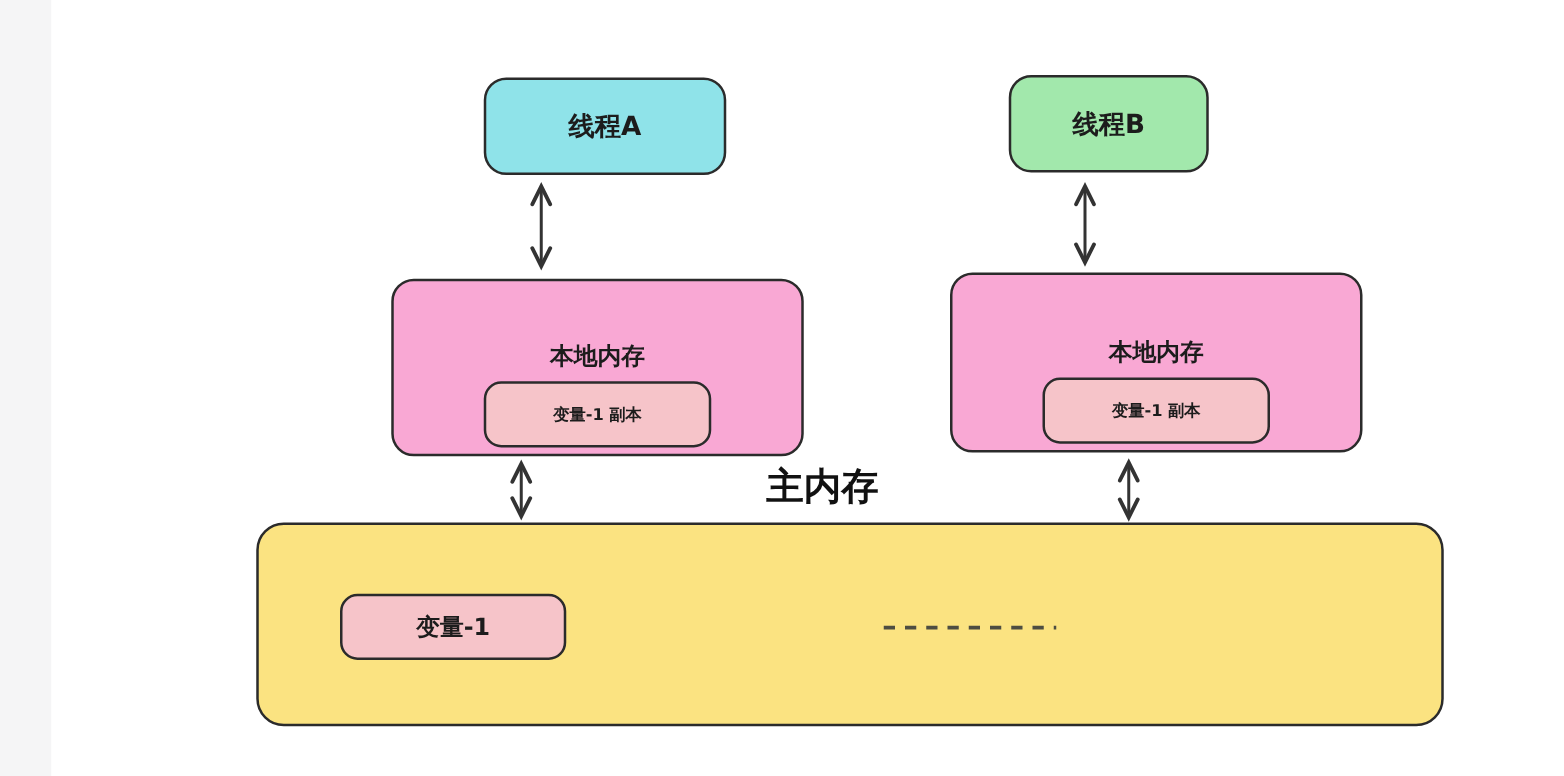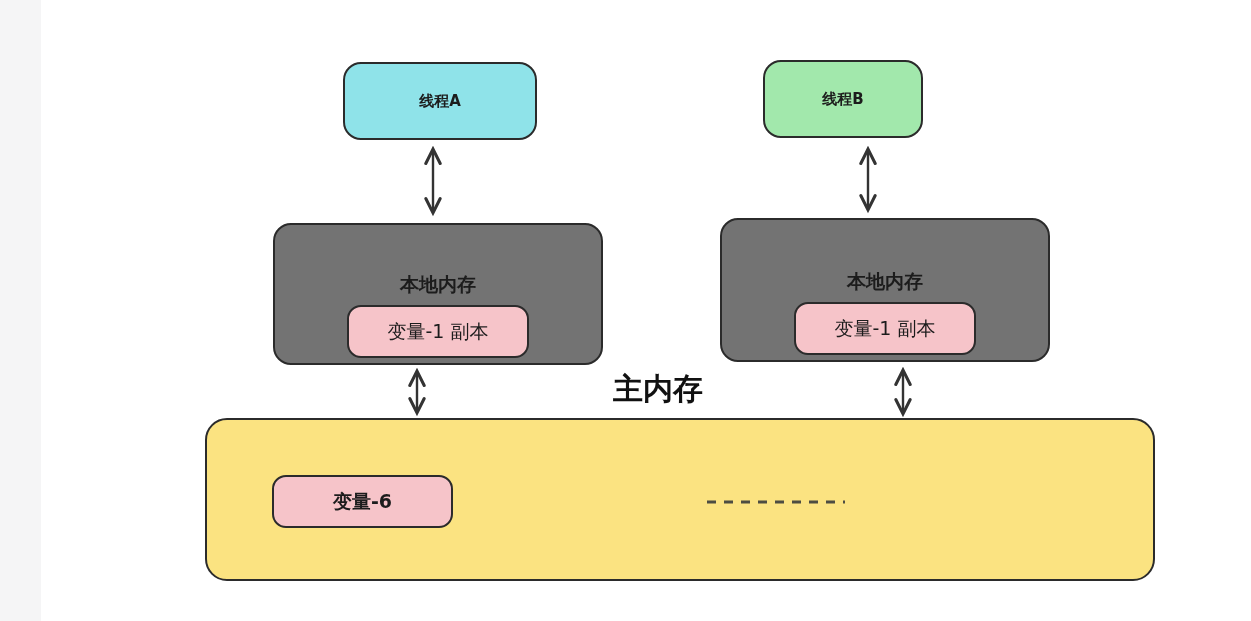--- a/index.html
+++ b/index.html
@@ -26,46 +26,48 @@
     border: 2.4px solid #2b2b2b;
     display: flex;
     align-items: center;
     justify-content: center;
     color: #1c1c1c;
     font-weight: 600;
   }
 
   .thread-box {
     border-radius: 18px;
-    font-size: 15px;
+    font-size: 21px;
+    margin-left: 44px;
   }
   .thread-a { left: 343px; top: 62px; width: 194px; height: 78px; background: #8fe3e9; }
   .thread-b { left: 763px; top: 60px; width: 160px; height: 78px; background: #a2e8ac; }
 
   .local-mem {
     border-radius: 18px;
-    background: #737373;
+    background: #f9a8d4;
     flex-direction: column;
     justify-content: flex-end;
     padding-bottom: 5px;
+    margin-left: 40px;
   }
   .local-a { left: 273px; top: 223px; width: 330px; height: 142px; }
   .local-b { left: 720px; top: 218px; width: 330px; height: 144px; }
   .local-label {
     font-size: 19px;
     margin-bottom: 7px;
     color: #1c1c1c;
   }
 
   .variable-box {
     border-radius: 14px;
     background: #f6c4c9;
     font-size: 19px;
   }
-  .var-copy { position: relative; width: 182px; height: 53px; border-radius: 14px; border: 2.4px solid #2b2b2b; background: #f6c4c9; display:flex; align-items:center; justify-content:center; font-size:19px; font-weight:400; color:#1c1c1c; }
+  .var-copy { position: relative; width: 182px; height: 53px; border-radius: 14px; border: 2.4px solid #2b2b2b; background: #f6c4c9; display:flex; align-items:center; justify-content:center; font-size:13px; font-weight:700; color:#1c1c1c; }
 
   .main-memory {
     position: absolute;
     left: 205px; top: 418px;
     width: 950px; height: 163px;
     background: #fbe381;
     border: 2.6px solid #2b2b2b;
     border-radius: 22px;
   }
 
@@ -116,21 +118,21 @@
     <div class="var-copy">
       <span>变量-1 副本</span>
     </div>
   </div>
 
   <div class="main-title">主内存</div>
 
   <div class="main-memory"></div>
 
   <div class="node variable-box mm-var-1">
-    <span>变量-6</span>
+    <span>变量-1</span>
   </div>
 
   <svg class="overlay" width="1251" height="621" viewBox="0 0 1251 621">
     <defs>
       <marker id="ah" viewBox="0 0 12 12" refX="9.5" refY="6" markerWidth="9" markerHeight="9" orient="auto-start-reverse">
         <path d="M2,2 L10,6 L2,10" fill="none" stroke="#333333" stroke-width="1.7" stroke-linecap="round"></path>
       </marker>
     </defs>
 
     <line x1="433" y1="150" x2="433" y2="212" stroke="#333333" stroke-width="2.4" marker-start="url(#ah)" marker-end="url(#ah)"></line>

